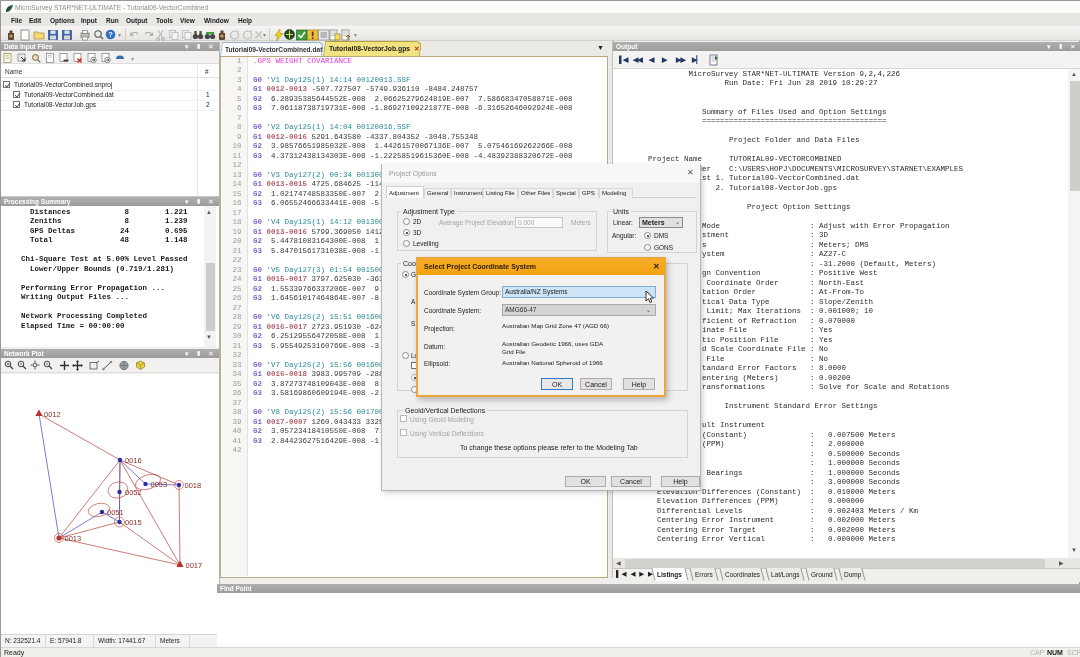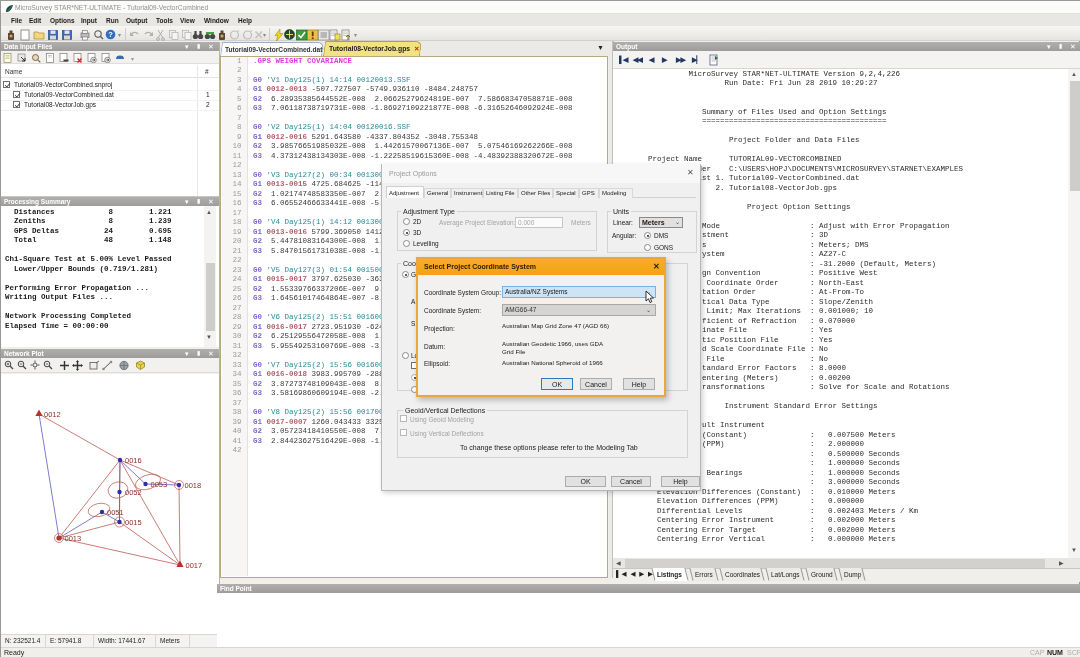--- a/index.html
+++ b/index.html
@@ -5,21 +5,21 @@
 .abs{position:absolute}
 #win{position:absolute;left:0;top:0;width:1080px;height:657px;background:#f0efed;border:1px solid #9a9894}
 #titlebar{position:absolute;left:0;top:0;width:1080px;height:13px;background:#fbfbfa;border-bottom:1px solid #e3e1de}
 #titletext{position:absolute;left:14px;top:3px;font-size:6.7px;color:#8f8f8f}
 #menubar{position:absolute;left:0;top:13px;width:1080px;height:13px;background:#e9e7e4}
 .mi{position:absolute;top:16px;font-size:6.5px;color:#1a1a1a;font-weight:bold}
 #toolbar{position:absolute;left:0;top:25px;width:1080px;height:15px;background:linear-gradient(#f7f6f4,#e7e5e1);border-bottom:1px solid #d2d0cc}
 .phdr{position:absolute;height:9px;background:linear-gradient(#b0afad,#9d9c9a);color:#fff;font-size:6.5px;font-weight:bold;line-height:9px;padding-left:3px}
 .phico{position:absolute;top:0;color:#fff;font-size:7px;line-height:9px}
 pre{font-family:"Liberation Mono",monospace;font-size:7.5px;line-height:9.5px;color:#2c2c2c}
-.k{color:#7c66cc;font-weight:bold}.cm{color:#2b8a99;font-weight:normal}.st{color:#b4606c;font-weight:bold}.mg{color:#e23ae2;font-weight:bold}.num{color:#3a3a3a;font-weight:normal}
+.k{color:#7c66cc;font-weight:bold}.cm{color:#2b8a99;font-weight:normal}.st{color:#b4606c;font-weight:bold}.mg{color:#e23ae2;font-weight:normal}.num{color:#3a3a3a;font-weight:normal}
 .cb{position:absolute;width:7px;height:7px;border:1px solid #707070;background:#fff}
 .cb svg{position:absolute;left:0;top:0}
 .gb{position:absolute;border:1px solid #d5d3d1}
 .gbl{position:absolute;font-size:7px;color:#1a1a1a;background:#f0f0f0;padding:0 2px;line-height:7px}
 .radio{position:absolute;width:7px;height:7px;border:1px solid #8a8a8a;border-radius:50%;background:#fff}
 .radio.on::after{content:"";position:absolute;left:1.5px;top:1.5px;width:2.5px;height:2.5px;border-radius:50%;background:#222}
 .btn{position:absolute;background:#e1e1e1;border:1px solid #acacac;font-size:7px;color:#1a1a1a;text-align:center}
 .lbl{position:absolute;font-size:6.5px;color:#1a1a1a;white-space:nowrap}
 .glbl{position:absolute;font-size:6.5px;color:#a3a3a1;white-space:nowrap}
 </style></head><body>
@@ -229,21 +229,21 @@
       </svg>
     </div>
 <div class="lbl" style="left:23px;top:100px">Tutorial08-VectorJob.gps</div>
 <div class="lbl" style="left:205px;top:100px">2</div>
 <div class="abs" style="left:0;top:108.5px;width:218px;height:1px;background:#eef3f8"></div>
 <div class="phdr" style="left:0px;top:196px;width:218px">Processing Summary</div>
     <div class="phico" style="left:184px;top:196px">▾</div>
     <div class="phico" style="left:196px;top:196px;font-size:6px">▮</div>
     <div class="phico" style="left:207px;top:196px">✕</div>
 <div class="abs" style="left:0;top:205px;width:218px;height:141px;background:#fff"></div>
-<pre class="abs" style="left:4px;top:206.7px;font-weight:bold;color:#1a1a1a">  Distances            8        1.221
+<pre class="abs" style="left:20px;top:206.7px;font-weight:bold;color:#1a1a1a">  Distances            8        1.221
   Zeniths              8        1.239
   GPS Deltas          24        0.695
   Total               48        1.148
 
 Chi-Square Test at 5.00% Level Passed
   Lower/Upper Bounds (0.719/1.281)
 
 Performing Error Propagation ...
 Writing Output Files ...
 

